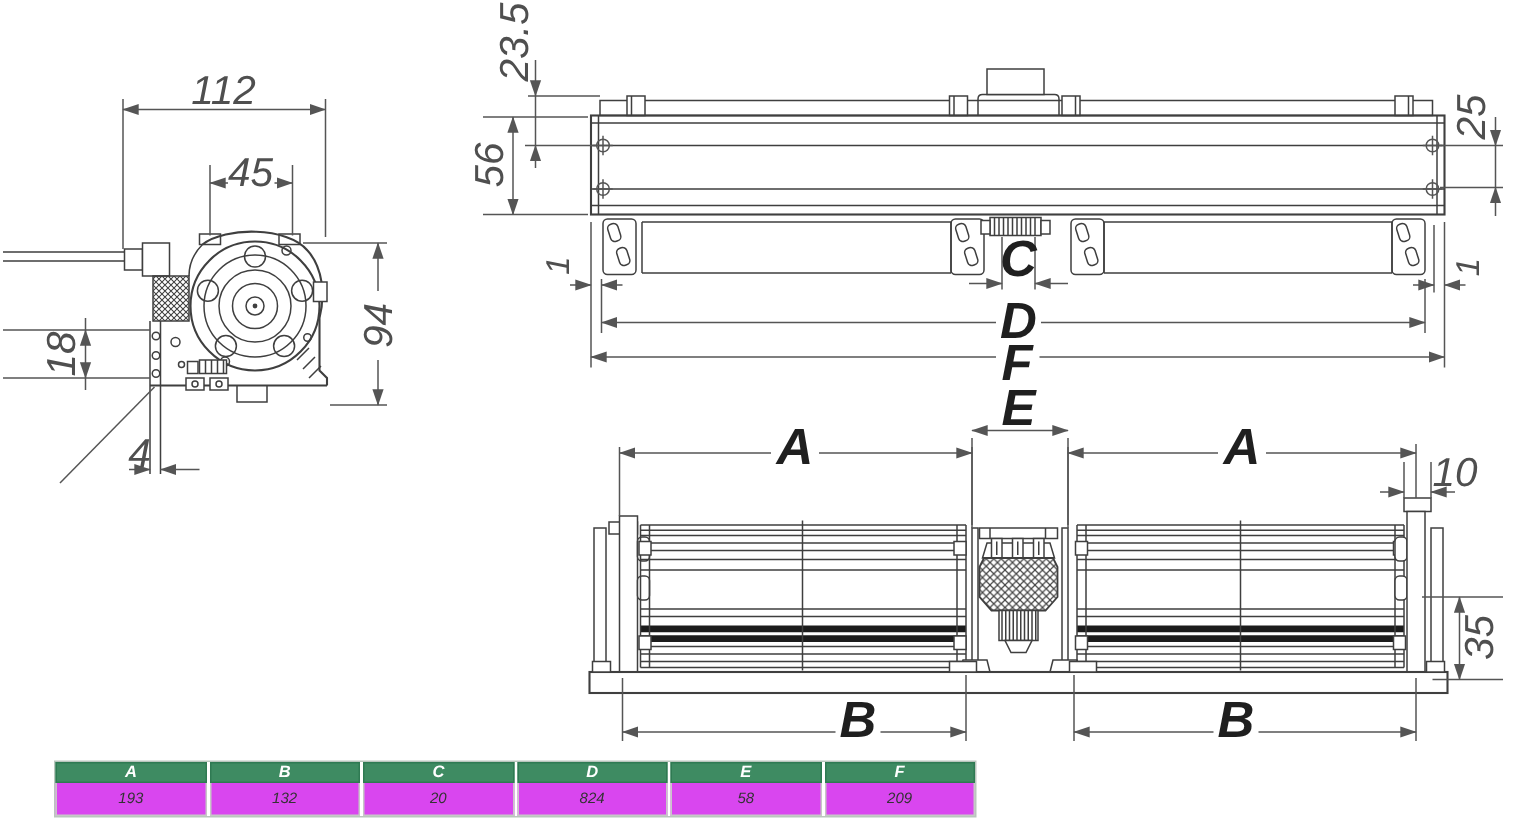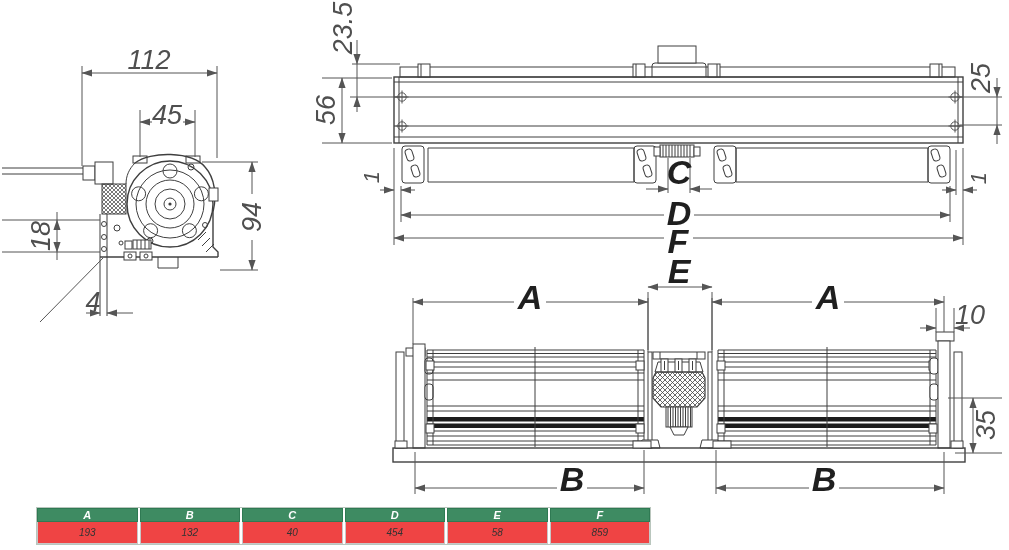--- a/index.html
+++ b/index.html
@@ -17,21 +17,21 @@
   .biglbl{fill:#1f1f1f;font-size:34px;font-weight:600;font-family:"Liberation Sans",sans-serif;}
   .bg{fill:#ffffff;stroke:none;}
   
   .spec-table{position:absolute;left:36px;top:507px;width:613px;height:36px;display:flex;
               border:1px solid #b9c6bd;background:#fff;}
   .spec-col{flex:1;display:flex;flex-direction:column;border-right:2px solid #ffffff;}
   .spec-col:last-child{border-right:none;}
   .spec-th{height:17px;background:#3E8B62;color:#ffffff;font-size:11px;font-weight:bold;
            display:flex;align-items:center;justify-content:center;border:1px solid #2f7a53;}
   .spec-td{height:30px;color:#333333;font-size:10px;display:flex;align-items:center;
-           justify-content:center;border:1px solid #c7c7c7;border-top:none;background:#ef4444;}
+           justify-content:center;border:1px solid #c7c7c7;border-top:none;background:#d946ef;}
 </style>
 </head>
 <body>
 
 <div id="stage">
 
 <svg id="drawing" width="1009" height="550" viewBox="0 0 1009 550" xmlns="http://www.w3.org/2000/svg">
   <defs>
     <marker id="arw" viewBox="0 0 10 8" refX="9.5" refY="4" markerWidth="11" markerHeight="9" orient="auto-start-reverse" markerUnits="userSpaceOnUse">
       <path d="M0,0.6 L10,4 L0,7.4 Z" fill="#555555"></path>
@@ -322,29 +322,29 @@
   <div class="spec-col">
     <div class="spec-th">A</div>
     <div class="spec-td">193</div>
   </div>
   <div class="spec-col">
     <div class="spec-th">B</div>
     <div class="spec-td">132</div>
   </div>
   <div class="spec-col">
     <div class="spec-th">C</div>
-    <div class="spec-td">40</div>
+    <div class="spec-td">20</div>
   </div>
   <div class="spec-col">
     <div class="spec-th">D</div>
-    <div class="spec-td">454</div>
+    <div class="spec-td">824</div>
   </div>
   <div class="spec-col">
     <div class="spec-th">E</div>
     <div class="spec-td">58</div>
   </div>
   <div class="spec-col">
     <div class="spec-th">F</div>
-    <div class="spec-td">859</div>
+    <div class="spec-td">209</div>
   </div>
 </div>
 
 </div>
 
 </body></html>

